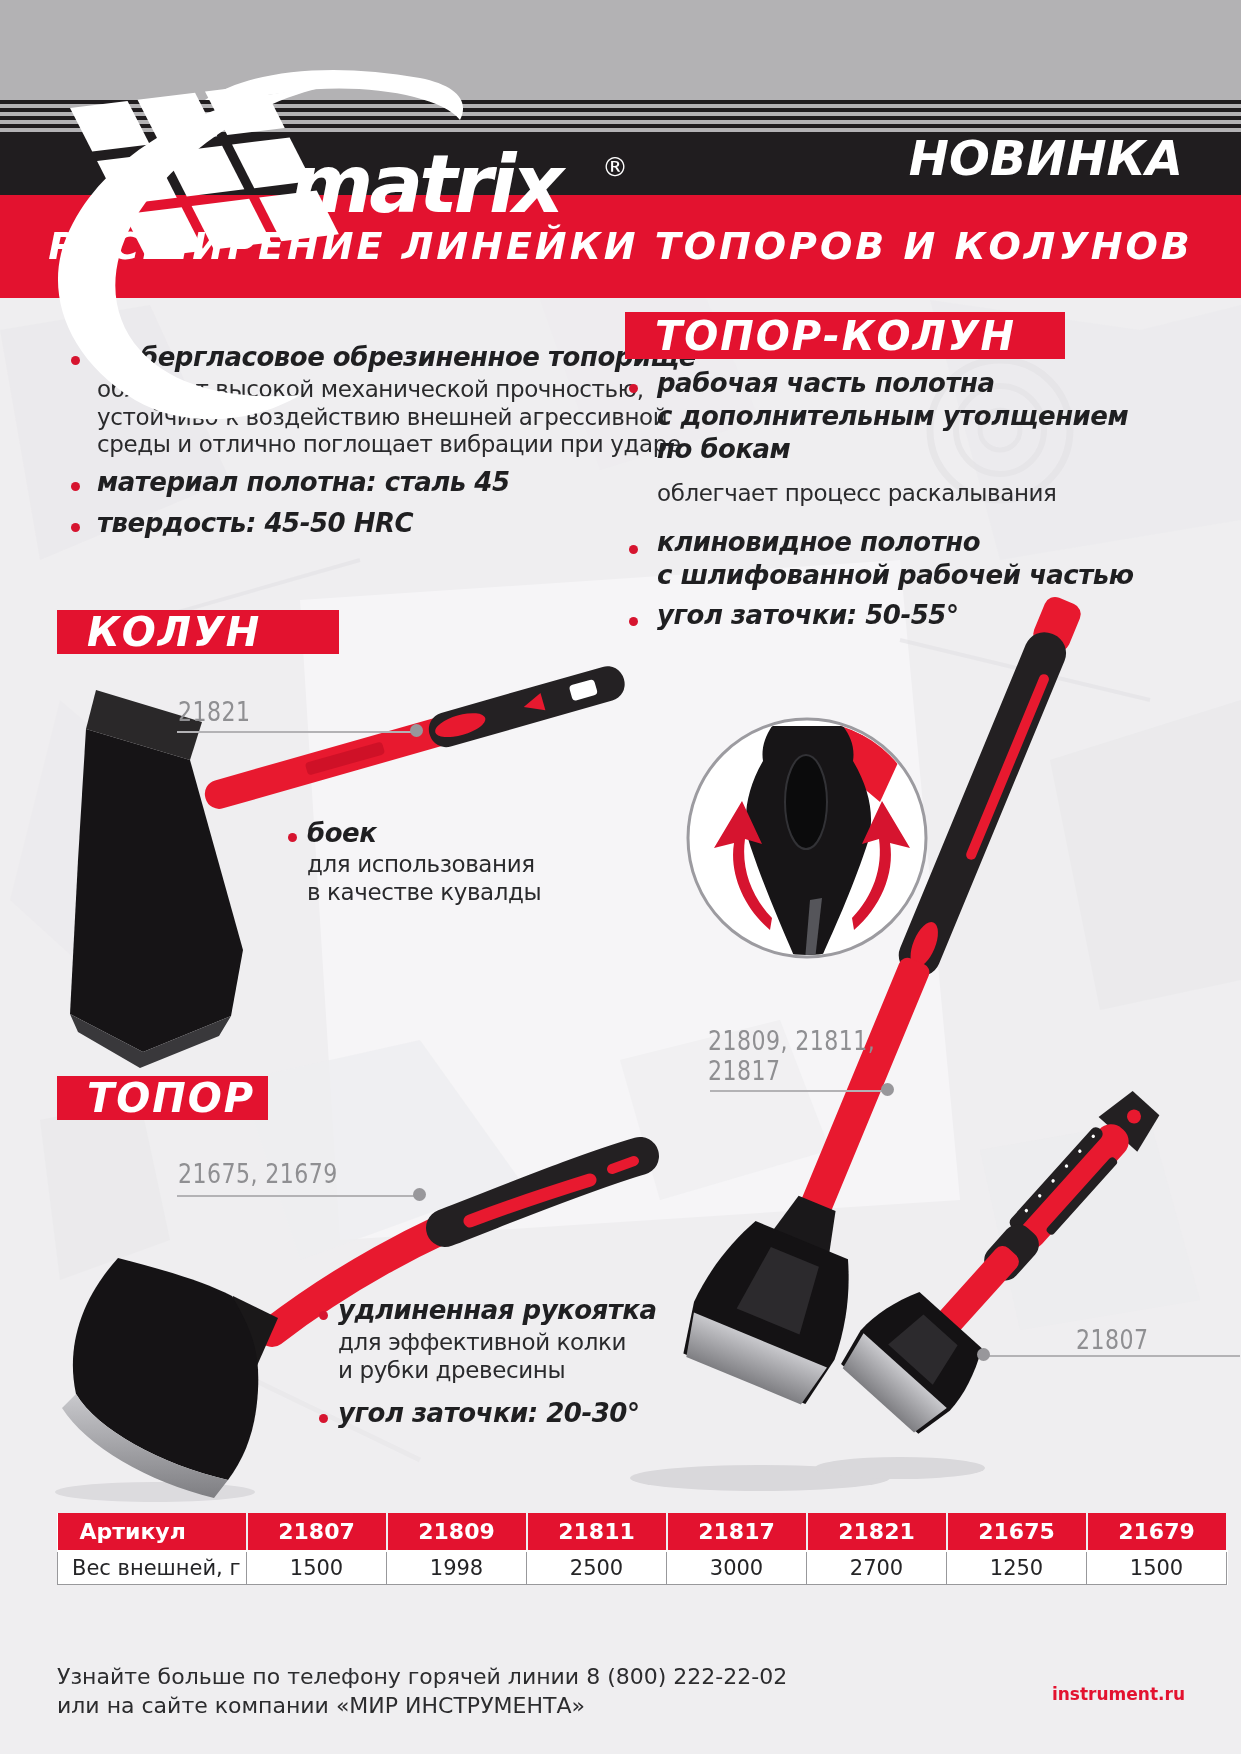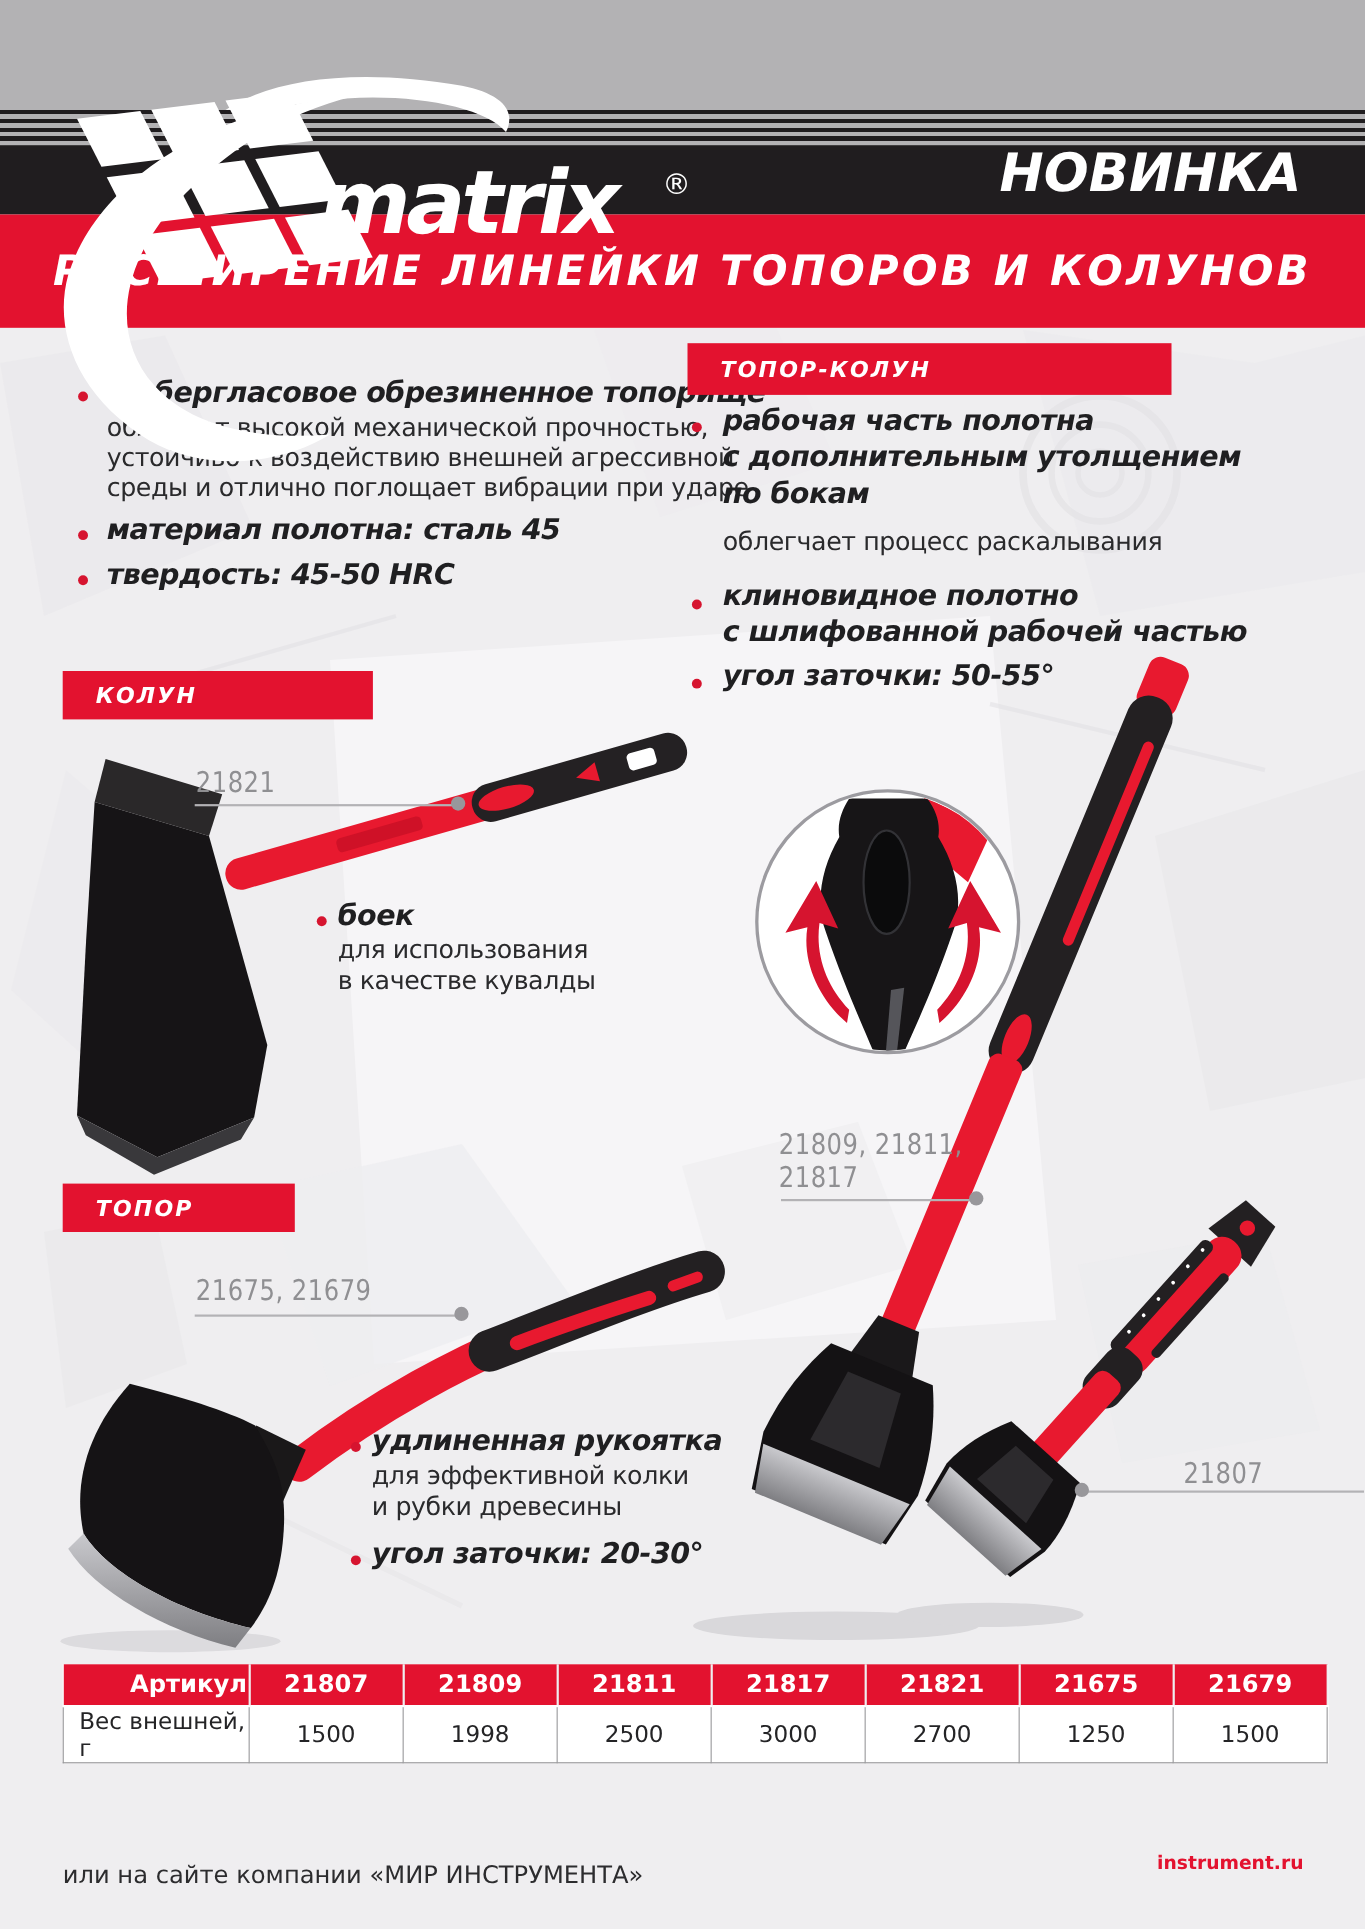--- a/index.html
+++ b/index.html
@@ -18,32 +18,32 @@
         letter-spacing:3px;z-index:5;}
   .badge{position:absolute;right:58px;top:130px;color:#fff;font-size:48px;font-weight:bold;
         font-style:italic;z-index:5;}
   .logo-svg{position:absolute;left:40px;top:48px;z-index:6;}
   
   .ttl{font-weight:bold;font-style:italic;color:#1f1f21;font-size:26px;letter-spacing:-0.5px;
        line-height:33px;white-space:pre-line;z-index:4;}
   .desc{font-size:23px;color:#2a2a2c;letter-spacing:-0.4px;line-height:27.5px;
        white-space:pre-line;z-index:4;}
   .dot{width:9px;height:9px;border-radius:50%;background:#d6142f;z-index:4;}
-  .banner{background:#e3122f;color:#fff;font-weight:bold;font-style:italic;font-size:20px;
+  .banner{background:#e3122f;color:#fff;font-weight:bold;font-style:italic;font-size:40px;
        letter-spacing:2px;display:flex;align-items:center;padding-left:30px;box-sizing:border-box;z-index:4;}
   .lbl{font-size:26px;color:#8f8f92;letter-spacing:0.5px;line-height:30px;white-space:pre-line;
        transform:scaleX(0.85);transform-origin:left top;z-index:4;}
   .leader{height:2px;background:#b3b2b5;z-index:4;}
   .ldot{width:13px;height:13px;border-radius:50%;background:#98979b;z-index:4;}
   
   .spec-table{position:absolute;left:57px;top:1513px;border-collapse:collapse;z-index:4;
        background:#fff;}
   .spec-table th{background:#e3122f;color:#fff;font-weight:bold;font-style:normal;font-size:22px;
        height:35px;border-right:2px solid #efeef0;border-bottom:2px solid #fff;text-align:center;}
-  .spec-table th.lab{text-align:right;padding-left:2px;}
+  .spec-table th.lab{text-align:left;padding-left:22px;}
   .spec-table td{border:1px solid #98989b;font-size:21px;color:#242426;height:30px;
        text-align:center;}
   .spec-table td.lab{text-align:left;padding-left:14px;}
   .col-art{width:165px;} .col-n{width:136px;}
   
   .footer-line{position:absolute;left:57px;font-size:22px;color:#2c2c2e;z-index:4;}
   .site{position:absolute;right:56px;top:1684px;font-size:17px;font-weight:bold;color:#e3122f;z-index:4;}
   .bg-svg{position:absolute;left:0;top:0;z-index:0;}
   .axes-svg{position:absolute;left:0;top:0;z-index:1;}
 </style>
@@ -264,16 +264,17 @@
       <td>1998</td>
       <td>2500</td>
       <td>3000</td>
       <td>2700</td>
       <td>1250</td>
       <td>1500</td>
     </tr>
   </tbody>
     </table>
 
+  <div class="footer-line" style="top:1664px;">Узнайте больше по телефону горячей линии 8 (800) 222-22-02</div>
   <div class="footer-line" style="top:1693px;">или на сайте компании «МИР ИНСТРУМЕНТА»</div>
   <div class="site">instrument.ru</div>
 
 </div>
 
 </body></html>

